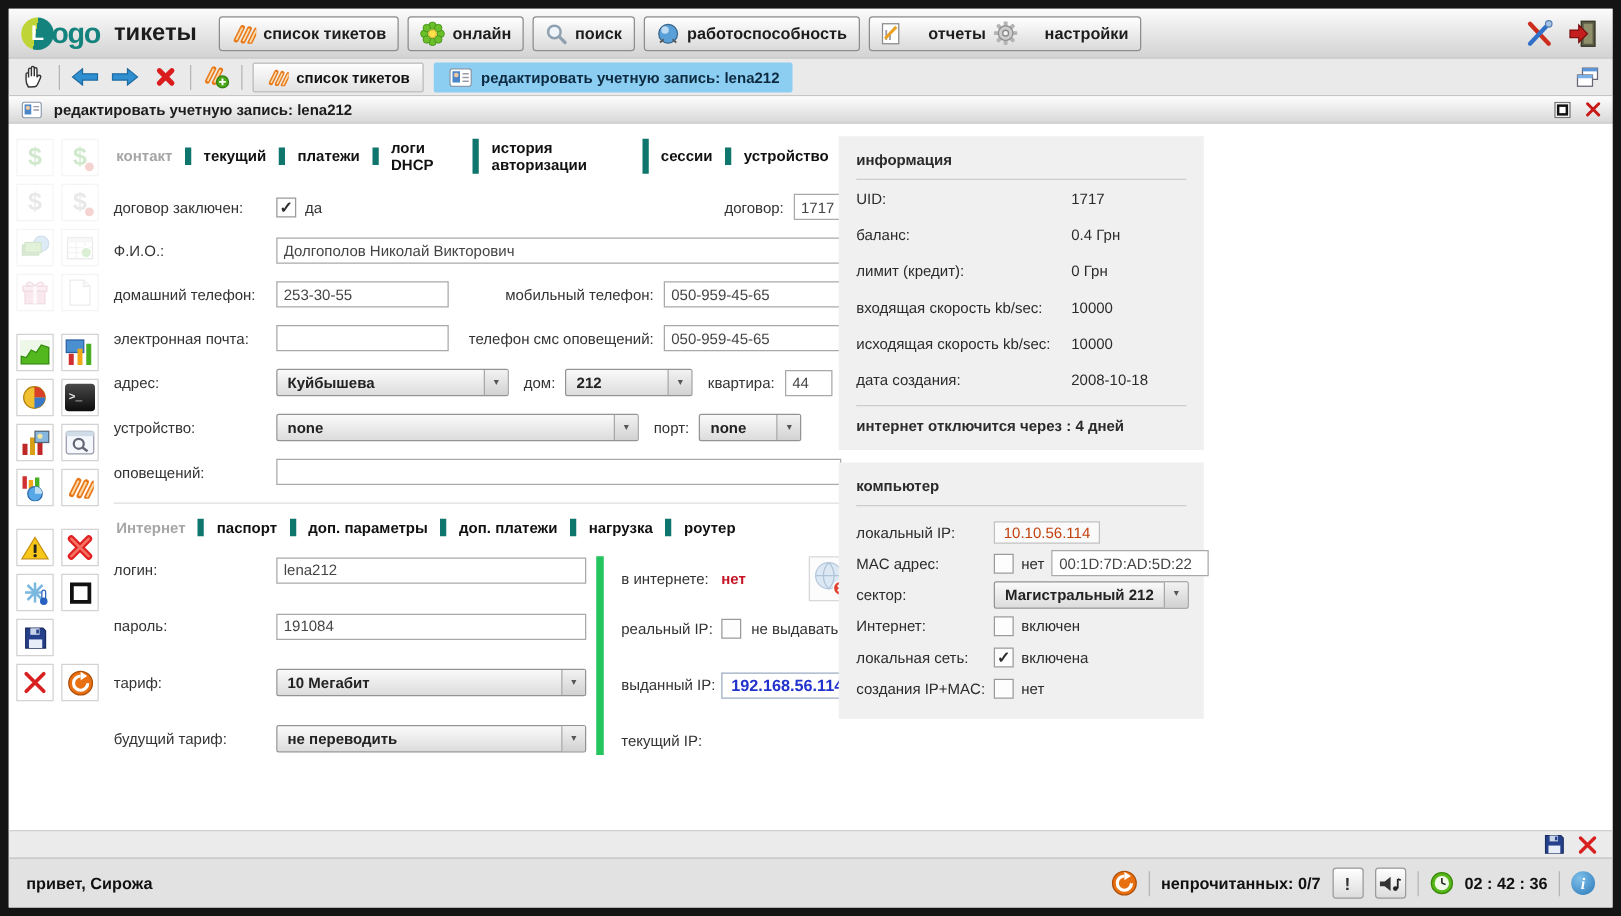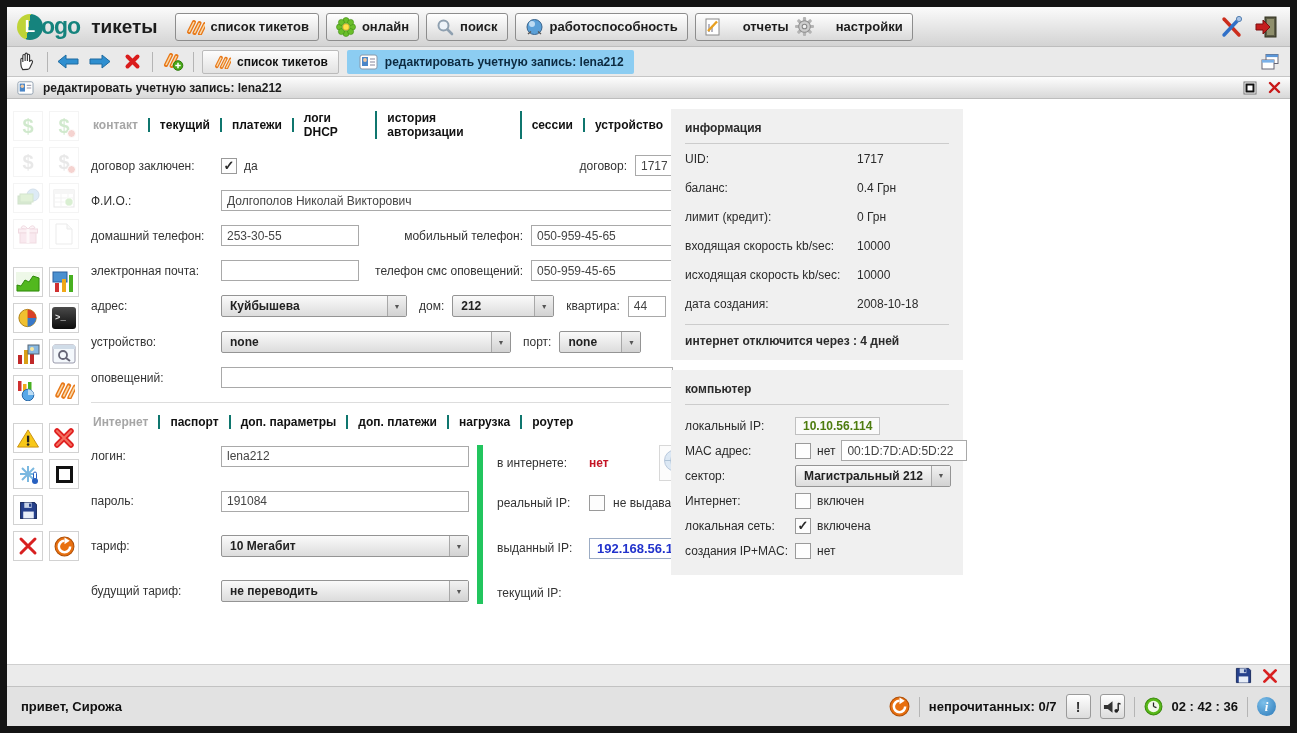--- a/index.html
+++ b/index.html
@@ -53,21 +53,21 @@
   .dgray { color:#9a9a9a; }
   .badge { position:absolute; right:2px; bottom:2px; width:9px; height:9px; border-radius:50%;
     background:#d33c2c; border:1px solid #fff; }
   .term { width:24px; height:22px; background:linear-gradient(#4a4a4a,#0c0c0c); border-radius:3px;
     color:#e8e8e8; font-family:"Liberation Mono", monospace; font-size:9px; font-weight:bold;
     display:flex; align-items:center; justify-content:flex-start; padding-left:3px; }
 
   
   .form { position:absolute; left:84px; top:10px; width:582px; font-size:12px; color:#333; }
   .ftabs { display:flex; align-items:center; margin:2px 0 16px 2px; }
-  .ftab { padding:0 10px; font-weight:bold; font-size:12px; color:#111; border-right:2px solid #0f766e; cursor:default; }
+  .ftab { padding:0 10px; font-weight:bold; font-size:12px; color:#111; border-right:5px solid #0f766e; cursor:default; }
   .ftab:last-child { border-right:none; }
   .ftab.current { color:#a6a6a6; }
   .frow { display:flex; align-items:center; margin-bottom:14px; min-height:21px; }
   .flabel { width:130px; flex:0 0 auto; }
   .inp { height:21px; border:1px solid #a9a9a9; background:#fff; font-size:12px; color:#444;
     padding:0 5px; font-family:"Liberation Sans", sans-serif; }
   .cb { width:16px; height:16px; border:1px solid #9a9a9a; background:#fdfdfd; display:inline-flex;
     align-items:center; justify-content:center; font-size:13px; font-weight:bold; color:#2b2b2b; flex:0 0 auto; }
   .cb .cbm { display:none; line-height:1; }
   .cb.checked .cbm { display:block; }
@@ -76,37 +76,37 @@
   .sel-v { flex:1; padding:0 8px; white-space:nowrap; overflow:hidden; }
   .sel-a { width:19px; align-self:stretch; border-left:1px solid #a8a8a8; display:flex; align-items:center;
     justify-content:center; font-size:7px; color:#555; background:linear-gradient(#f2f2f2,#d2d2d2); }
   .hdiv { border-top:1px solid #ddd; margin:4px 0 12px; }
   .net-body { display:flex; }
   .net-left { width:392px; flex:0 0 auto; border-right:6px solid #22c55e; padding-right:8px; }
   .net-right { flex:1; padding-left:14px; }
   .irow { display:flex; align-items:center; height:22px; margin-bottom:23px; }
   .ilabel { width:130px; flex:0 0 auto; }
   .nrow { display:flex; align-items:center; height:22px; margin-bottom:23px; }
-  .nlabel { width:92px; flex:0 0 auto; }
+  .nlabel { width:80px; flex:0 0 auto; }
   .red { color:#c41425; font-weight:bold; }
   .ipbox { border:1px solid #9cacc4; padding:2px 7px; color:#2233cc; font-weight:bold; font-size:13px; background:#fff; }
   .globe-box { width:36px; height:36px; border:1px solid #d8d8d8; background:#fcfcfc; display:flex;
     align-items:center; justify-content:center; margin-left:auto; }
 
   
   .panels { position:absolute; left:664px; top:10px; width:292px; }
   .panel { background:#f0f0f0; padding:8px 14px 12px; margin-bottom:10px; font-size:12px; color:#2b2b2b; }
   .ptitle { font-weight:bold; font-size:12px; padding:4px 0 8px; border-bottom:1px solid #ccc; }
   .prow { display:flex; align-items:center; height:29px; }
   .prow:first-of-type { margin-top:6px; }
   .plabel { width:172px; flex:0 0 auto; }
   .pfooter { border-top:1px solid #ccc; margin-top:6px; padding-top:9px; font-weight:bold; }
   .crow { display:flex; align-items:center; height:25px; gap:6px; }
   .clabel { width:104px; flex:0 0 auto; }
-  .lip { border:1px solid #c0c0c0; background:#fafafa; padding:1px 7px; color:#4d7c0f; font-weight:bold; font-size:12px; }
+  .lip { border:1px solid #c0c0c0; background:#fafafa; padding:1px 7px; color:#c2410c; font-weight:normal; font-size:12px; }
 
   
   .innerbottom { height:22px; background:#ebebeb; border-top:1px solid #cfcfcf; display:flex;
     align-items:center; justify-content:flex-end; gap:10px; padding:0 12px; flex:0 0 auto; }
 
   
   .statusbar { height:40px; background:#e2e2e2; border-top:1px solid #c2c2c2; display:flex;
     align-items:center; padding:0 14px; font-size:13px; font-weight:bold; color:#111; flex:0 0 auto; }
   .sb-spacer { flex:1; }
   .sb-right { display:flex; align-items:center; gap:9px; }

